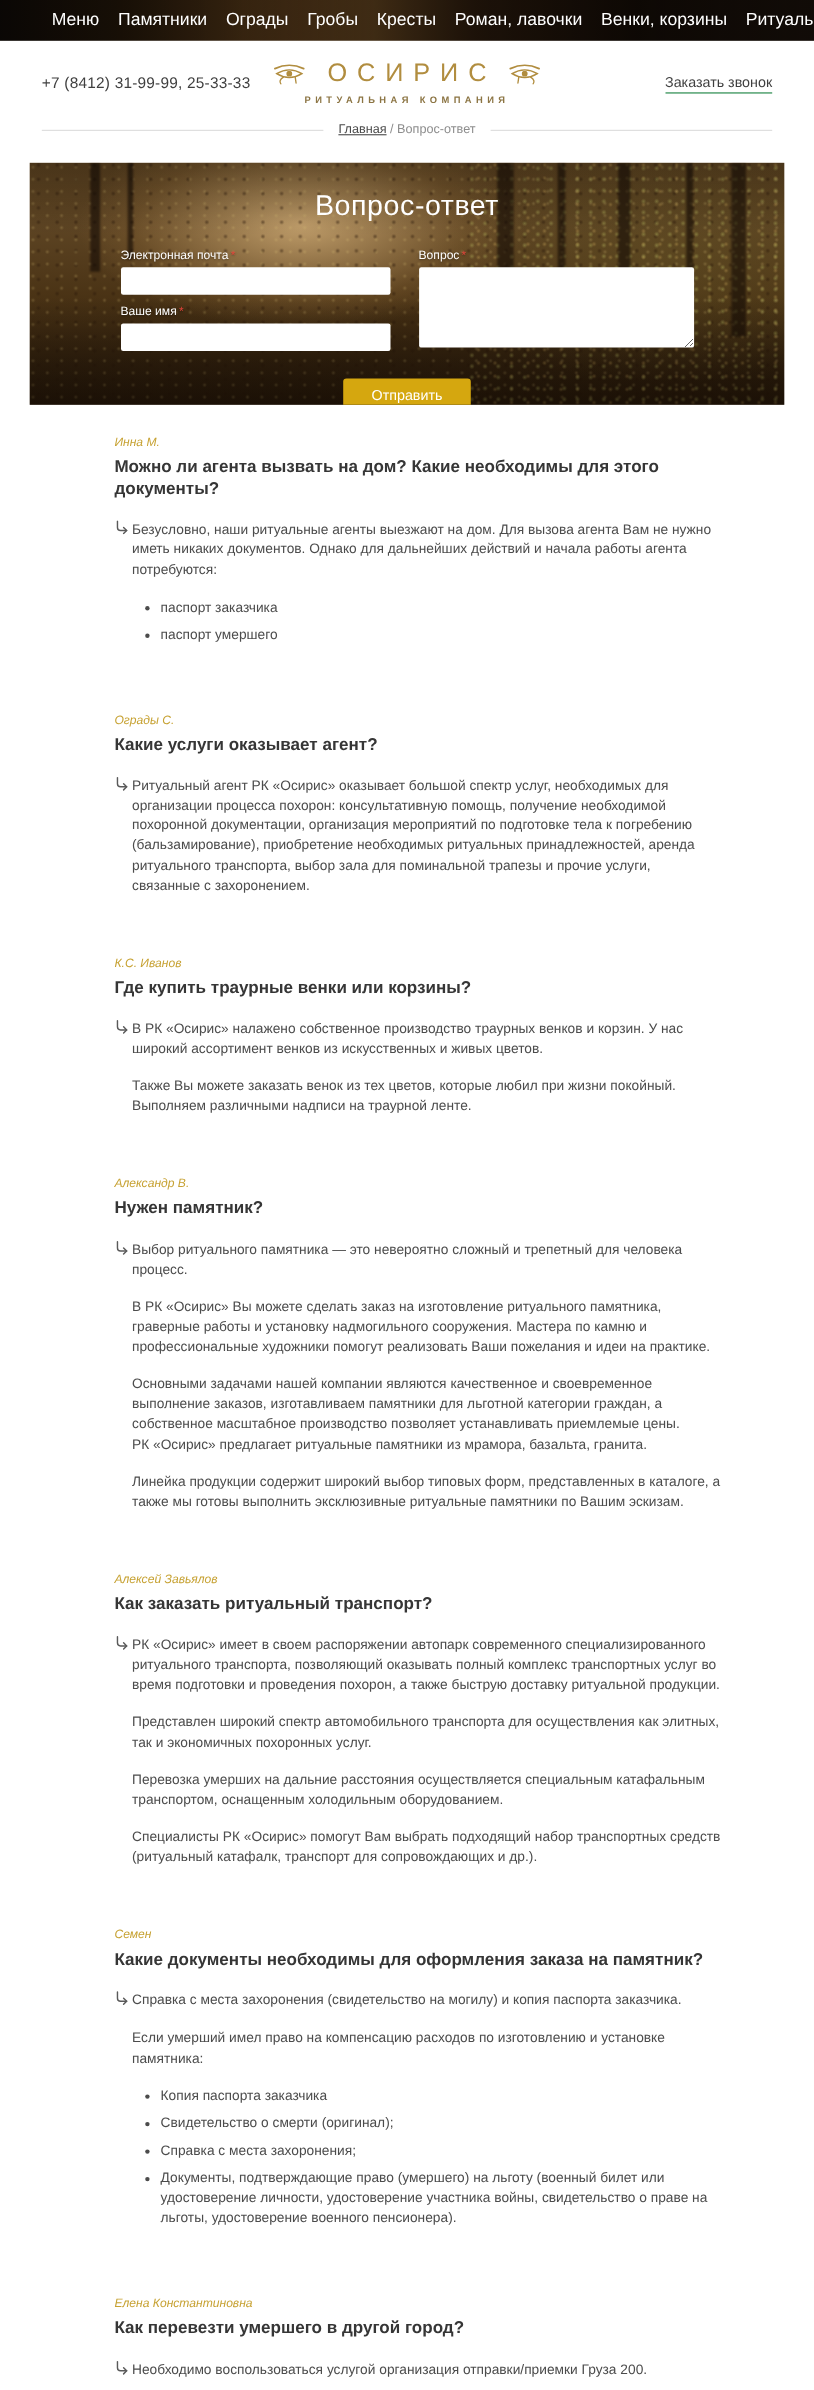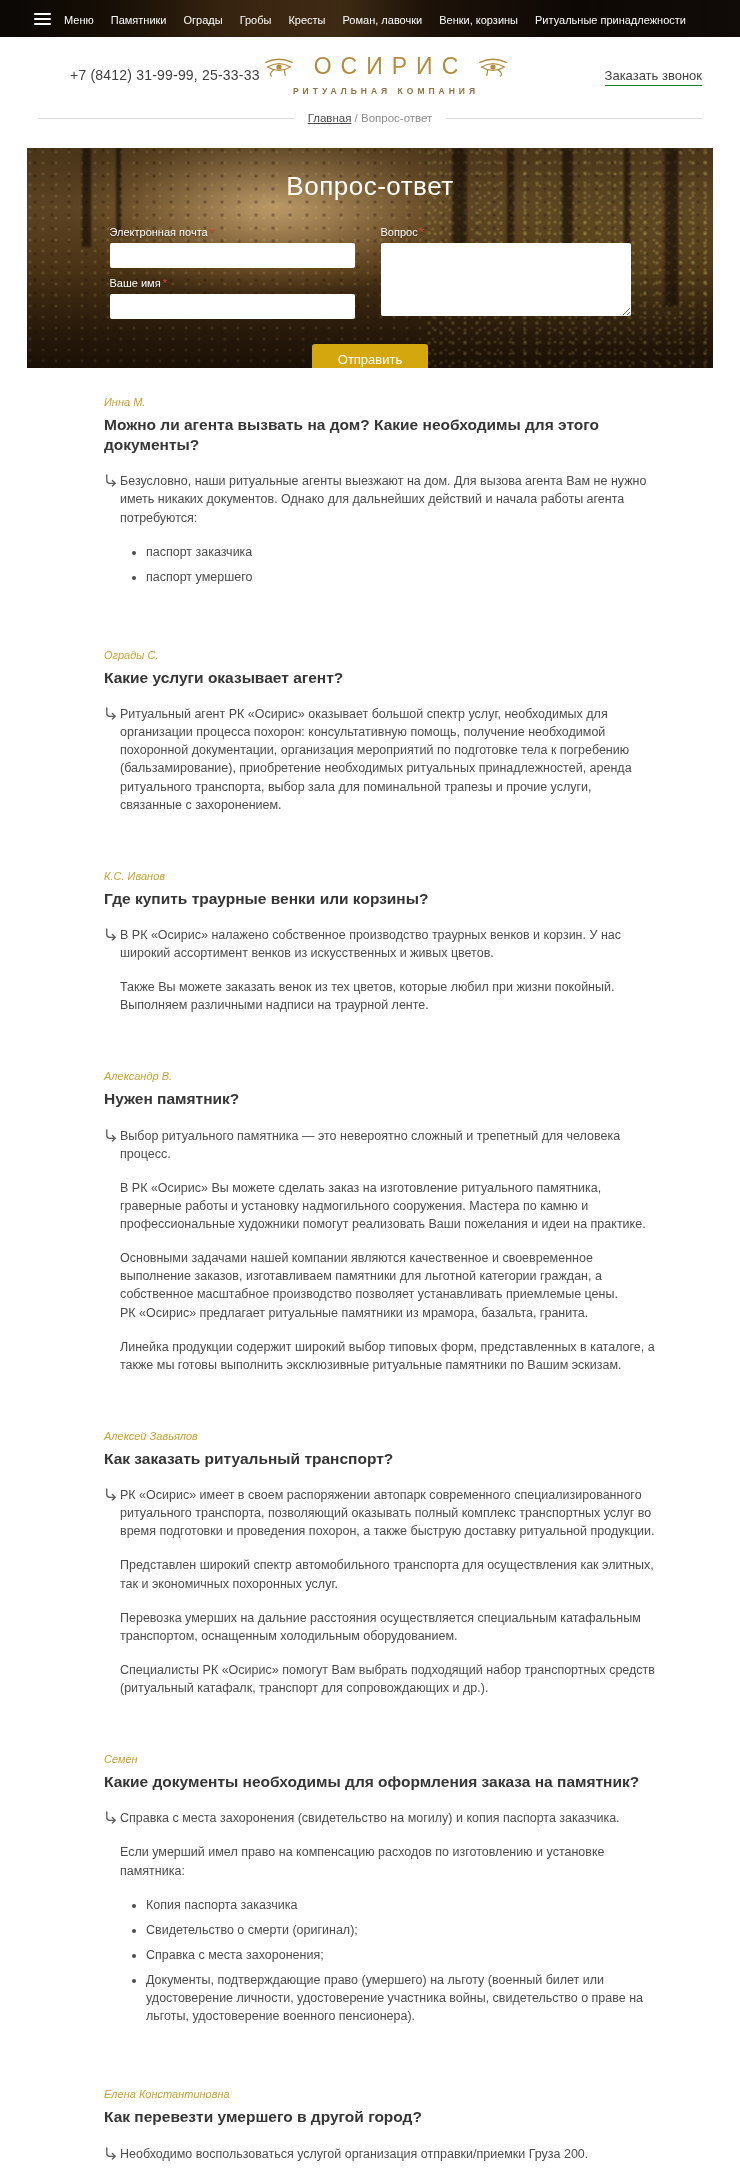--- a/index.html
+++ b/index.html
@@ -18,28 +18,28 @@
     display:flex; align-items:center;
     padding-left:34px;
     background:
       linear-gradient(90deg, rgba(0,0,0,.55), rgba(0,0,0,.15) 30%, rgba(0,0,0,.45) 60%, rgba(0,0,0,.6)),
       linear-gradient(90deg,#17100a 0%, #241709 15%, #4d3317 38%, #5a3e1d 46%, #33200f 58%, #1c1109 78%, #2a1c12 100%);
   }
   .hamburger { width:17px; height:12px; display:flex; flex-direction:column; justify-content:space-between; margin-right:13px; cursor:pointer; }
   .hamburger span { display:block; height:2px; background:#fff; border-radius:1px; }
   .topnav ul { list-style:none; display:flex; align-items:center; }
   .topnav li { margin-right:17px; white-space:nowrap; }
-  .topnav a { color:#ffffff; text-decoration:none; font-size:11px; cursor:pointer; }
+  .topnav a { color:#ffffff; text-decoration:none; font-size:16px; cursor:pointer; }
 
   
   .header {
     display:flex; align-items:center; justify-content:space-between;
     padding:16px 38px 10px 38px;
   }
-  .header-phone { font-size:14px; color:#3f3f3f; letter-spacing:.2px; width:215px;margin-left:32px; }
+  .header-phone { font-size:14px; color:#3f3f3f; letter-spacing:.2px; width:215px; }
   .logo { text-align:center; }
   .logo-line { display:flex; align-items:center; justify-content:center; gap:10px; }
   .logo-title { font-size:23px; letter-spacing:9px; color:#b18d3f; font-weight:400; padding-left:9px; }
   .logo-sub { font-size:8.5px; letter-spacing:4px; color:#8c7544; margin-top:6px; font-weight:bold; }
   .eye { width:32px; height:20px; }
   .eye.flip { transform:scaleX(-1); }
   .header-call { width:215px; text-align:right; }
   .header-call a { font-size:13px; color:#3f3f3f; text-decoration:none; border-bottom:1px solid #15803d; padding-bottom:2px; cursor:pointer; }
 
   

